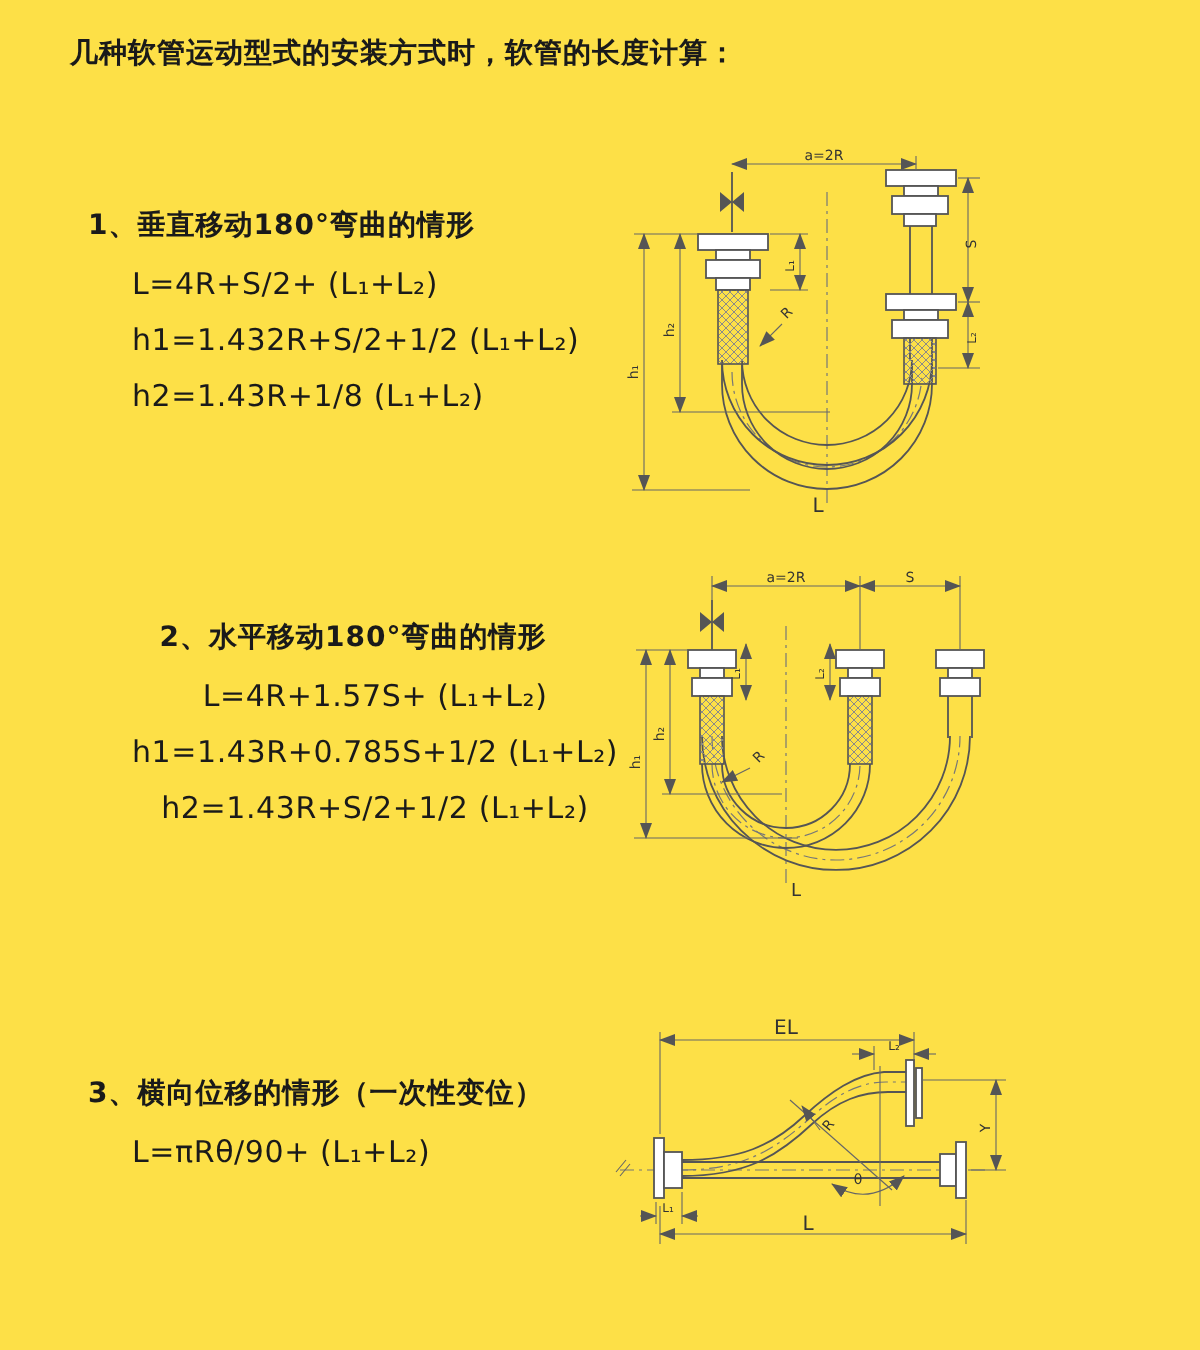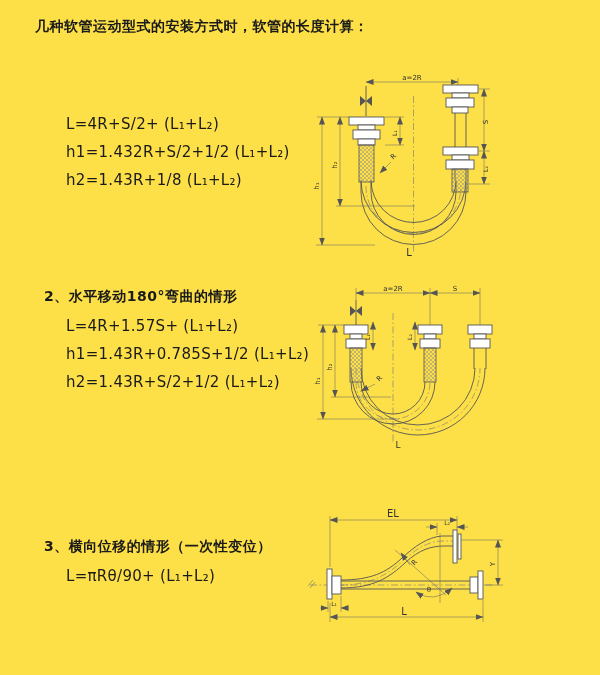--- a/index.html
+++ b/index.html
@@ -9,21 +9,21 @@
   }
   .doc-title{
     position:absolute;left:35px;top:18px;font-size:14px;font-weight:bold;
     letter-spacing:0.5px;white-space:nowrap;
   }
   .section{position:absolute;left:44px;}
   .sec-heading{font-size:14px;font-weight:bold;letter-spacing:0.5px;white-space:nowrap;}
   .formulas{padding-left:22px;margin-top:6px;}
   .formula{font-size:15px;line-height:28px;white-space:nowrap;letter-spacing:0.3px;}
   #sec1{top:104px;}
-  #sec2{top:288px;}
+  #sec2{top:310px;text-align:center;}
   #sec3{top:514px;margin-top:24px;}
   .diag{position:absolute;}
   #diag1{left:303px;top:72px;}
   #diag2{left:303px;top:280px;}
   #diag3{left:298px;top:505px;}
   svg{display:block;}
   svg text{font-family:"DejaVu Sans","Liberation Sans",sans-serif;fill:#333;}
   .ln{stroke:#555;stroke-width:0.9;fill:none;}
   .thin{stroke:#666;stroke-width:0.55;fill:none;}
   .cl{stroke:#777;stroke-width:0.6;fill:none;stroke-dasharray:7 2.5 1.5 2.5;}
@@ -33,20 +33,21 @@
   .biglab{font-size:10px;}
 </style>
 </head>
 <body>
 
 <div class="page">
 
   <div class="doc-title">几种软管运动型式的安装方式时，软管的长度计算：</div>
 
   <div class="section" id="sec1">
+    <div class="sec-heading">1、垂直移动180°弯曲的情形</div>
     <div class="formulas">
       <div class="formula">L=4R+S/2+ (L₁+L₂)</div>
       <div class="formula">h1=1.432R+S/2+1/2 (L₁+L₂)</div>
       <div class="formula">h2=1.43R+1/8 (L₁+L₂)</div>
     </div>
   </div>
 
   <svg id="diag1" class="diag" width="285" height="190" viewBox="0 0 285 190">
     <defs>
       <marker id="a1" markerWidth="9" markerHeight="7" refX="7.5" refY="3" orient="auto-start-reverse" markerUnits="userSpaceOnUse">

